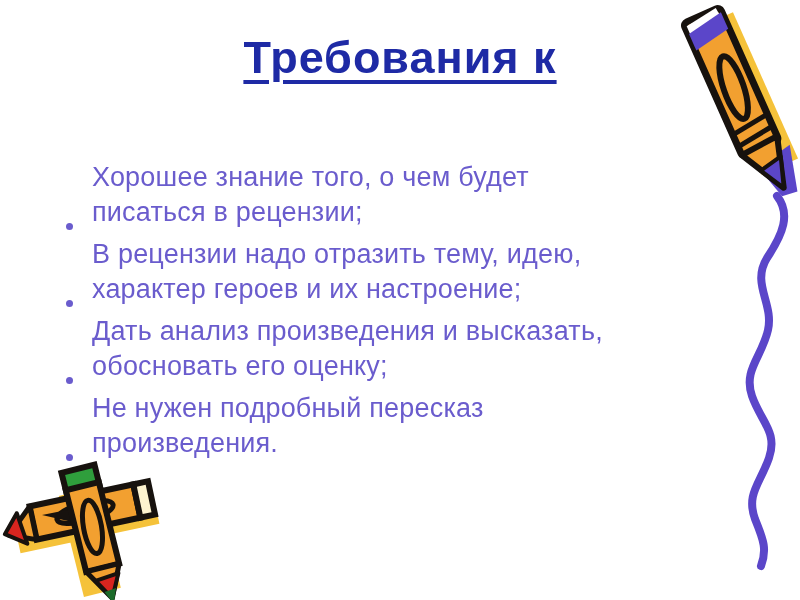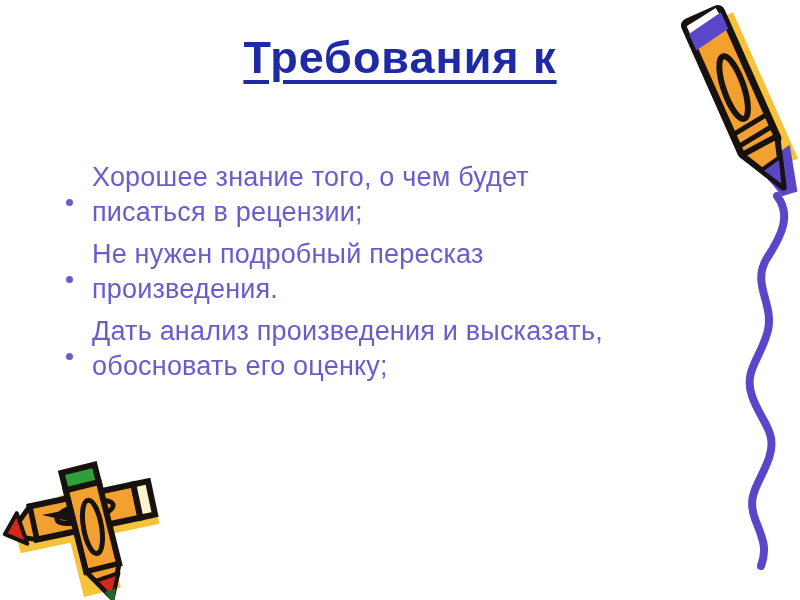--- a/index.html
+++ b/index.html
@@ -39,21 +39,21 @@
     position: absolute;
     top: 160px;
     left: 64px;
     right: 105px;
     margin: 0;
     padding: 0;
     list-style: none;
   }
   .bullet-item {
     display: flex;
-    align-items: center;
+    align-items: flex-end;
     margin: 0 0 7px 0;
   }
   .dot {
     flex: 0 0 auto;
     width: 7px;
     height: 7px;
     margin: 14px 19px 0 2px;
     border-radius: 50%;
     background: var(--body_purple);
   }
@@ -89,31 +89,36 @@
   </h1>
 
   <ul class="bullets">
 
       <li class="bullet-item">
         <span class="dot"></span>
         <span class="bullet-text">Хорошее знание того, о чем будет
 писаться в рецензии;</span>
       </li>
 
-
       <li class="bullet-item">
         <span class="dot"></span>
-        <span class="bullet-text">Не нужен подробный пересказ
-произведения.</span>
+        <span class="bullet-text">В рецензии надо отразить тему, идею,
+характер героев и их настроение;</span>
       </li>
 
       <li class="bullet-item">
         <span class="dot"></span>
         <span class="bullet-text">Дать анализ произведения и высказать,
 обосновать его оценку;</span>
+      </li>
+
+      <li class="bullet-item">
+        <span class="dot"></span>
+        <span class="bullet-text">Не нужен подробный пересказ
+произведения.</span>
       </li>
     </ul>
 
   <svg class="deco-right" viewBox="0 0 150 575">
 
     <path d="M127,196 C141,214 133,234 117,258 C101,284 124,303 118,330 C112,357 93,370 102,396 C111,422 128,432 119,458 C110,484 96,494 105,519 C114,541 117,550 111,566" style="stroke:var(--accent_purple); stroke-width:8; fill:none; stroke-linecap:round"></path>
     <g transform="rotate(-24 58 30)">
 
       <rect x="48" y="24" width="40" height="160" style="fill:var(--crayon_yellow_shadow)"></rect>
 

